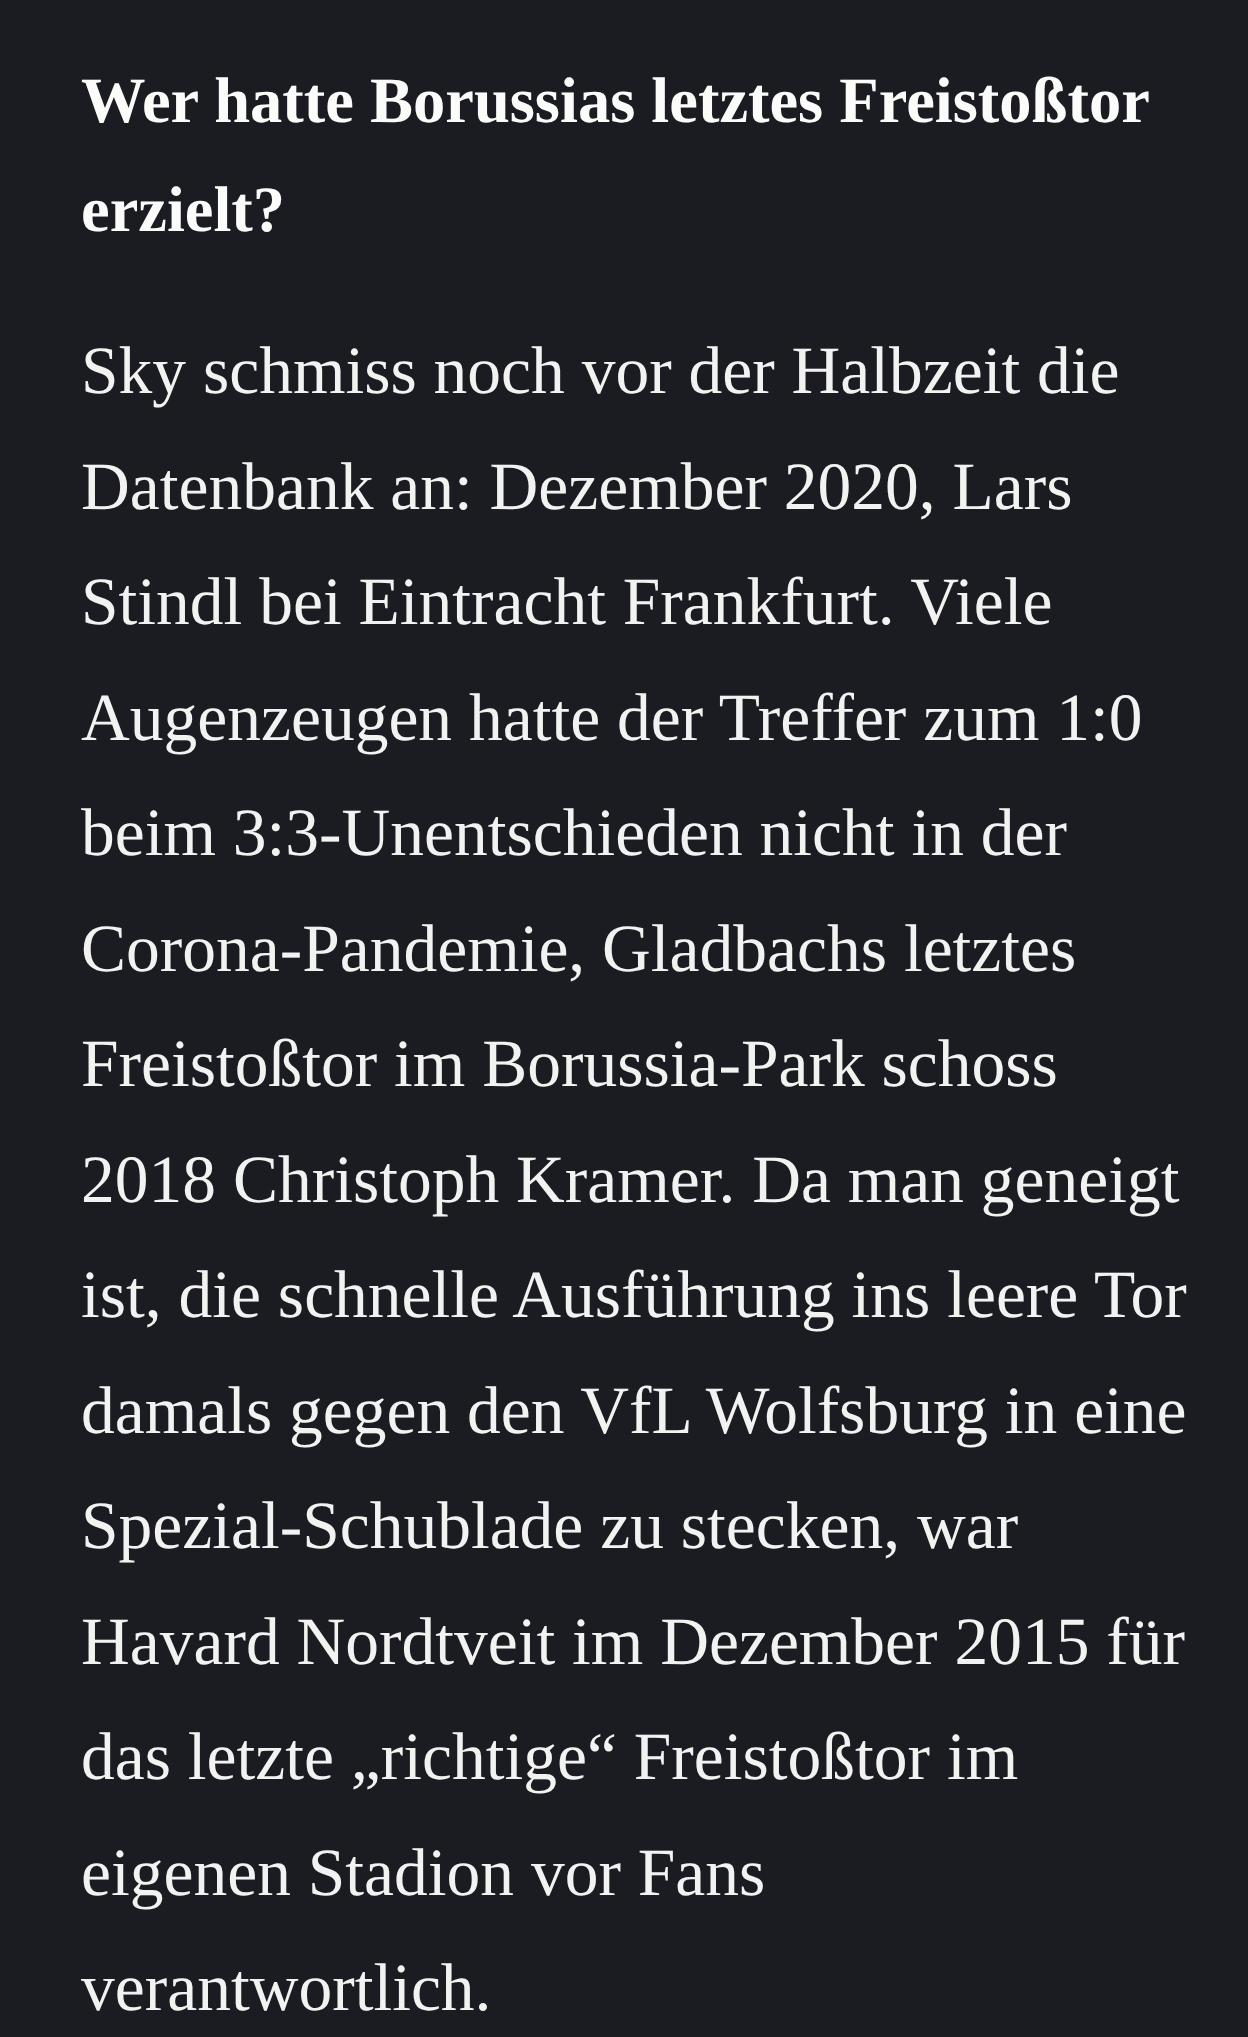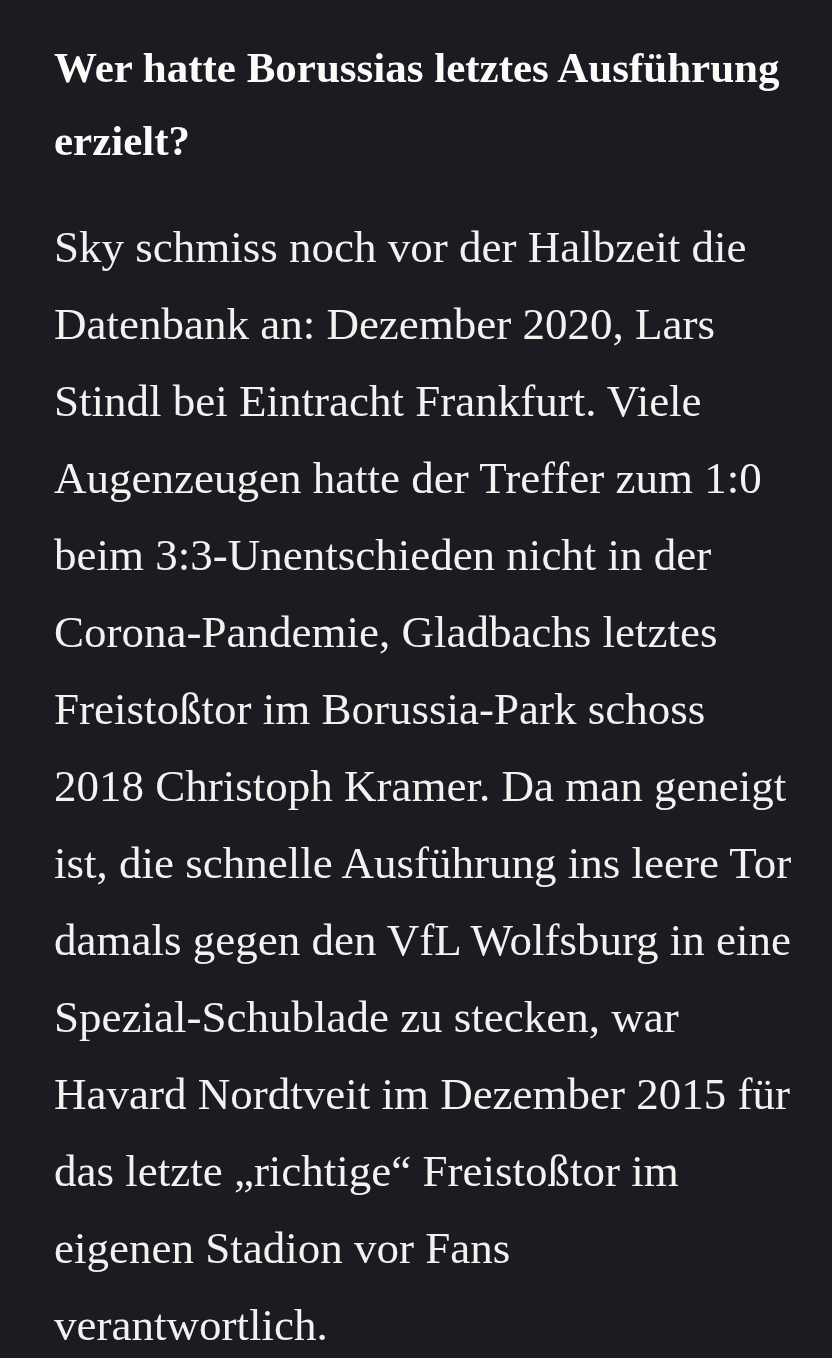--- a/index.html
+++ b/index.html
@@ -32,15 +32,15 @@
     line-height: 77px;
     font-weight: 400;
     color: #f2f2f0;
     letter-spacing: 0;
   }
 </style>
 </head>
 <body>
 
 <main class="article">
-  <h1>Wer hatte Borussias letztes Ausführung erzielt?</h1>
+  <h1>Wer hatte Borussias letztes Freistoßtor erzielt?</h1>
   <p>Sky schmiss noch vor der Halbzeit die Datenbank an: Dezember 2020, Lars Stindl bei Eintracht Frankfurt. Viele Augenzeugen hatte der Treffer zum 1:0 beim 3:3-Unentschieden nicht in der Corona-Pandemie, Gladbachs letztes Freistoßtor im Borussia-Park schoss 2018 Christoph Kramer. Da man geneigt ist, die schnelle Ausführung ins leere Tor damals gegen den VfL Wolfsburg in eine Spezial-Schublade zu stecken, war Havard Nordtveit im Dezember 2015 für das letzte „richtige“ Freistoßtor im eigenen Stadion vor Fans verantwortlich.</p>
 </main>
 
 </body></html>

